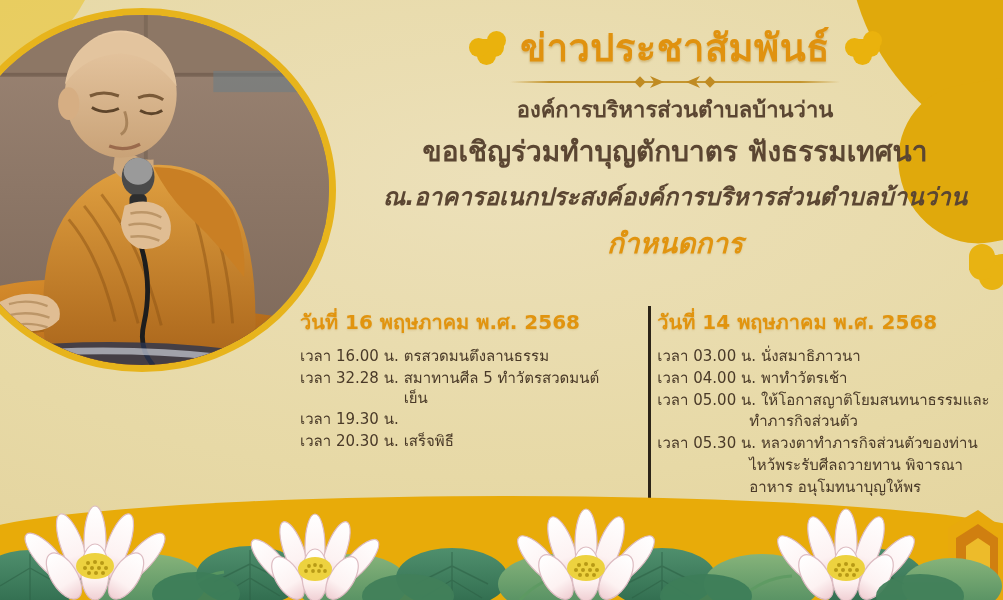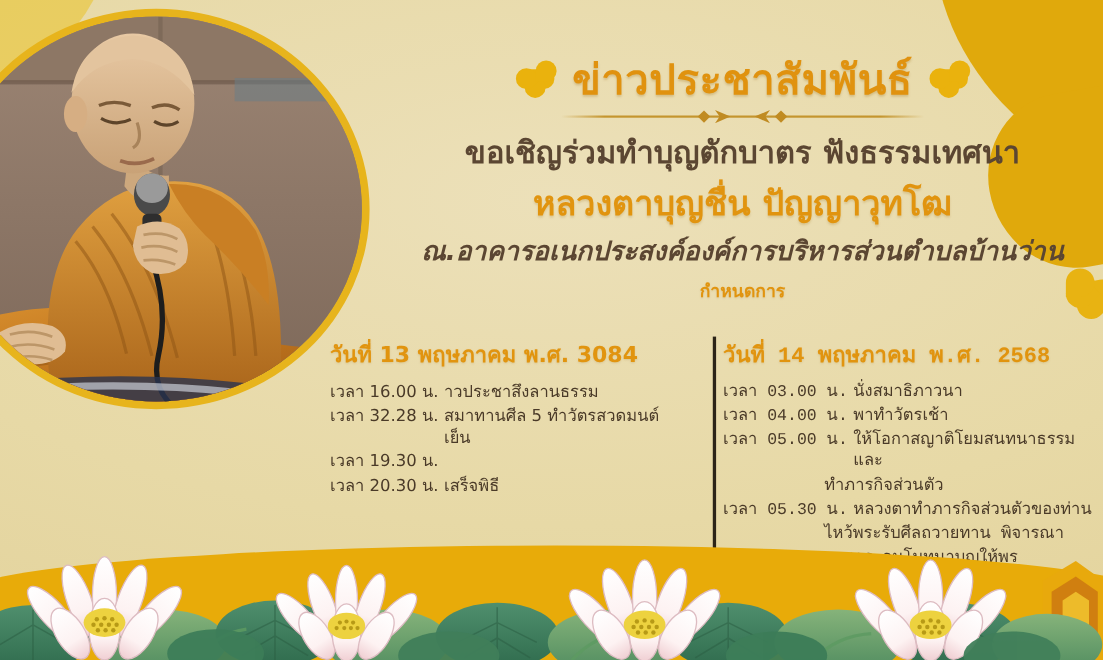--- a/index.html
+++ b/index.html
@@ -63,21 +63,21 @@
     position:absolute;inset:0;border-radius:50%;
     border:7px solid #e7b41c;
     box-sizing:border-box;
     overflow:hidden;
     background:#8e7a67;
   }
   #photo-art{position:absolute;inset:0;}
 
   
   #header{
-    position:absolute;left:350px;top:22px;width:650px;text-align:center;margin-top:24px;
+    position:absolute;left:350px;top:22px;width:650px;text-align:center;
   }
   #title-row{
     display:flex;align-items:center;justify-content:center;gap:16px;height:52px;
   }
   #main-title{
     font-size:38px;font-weight:bold;color:#e0920f;letter-spacing:.5px;
     text-shadow:0 2px 2px rgba(150,100,0,.25);
     line-height:1;
   }
   #title-underline{
@@ -104,32 +104,33 @@
     color:#5b4632;font-weight:bold;line-height:1.42;
   }
   #line-org{font-size:22px;margin-top:2px;}
   #line-invite{font-size:28px;margin-top:7px;}
   #line-monk{
     font-size:31px;font-weight:bold;color:#e1940f;margin-top:9px;line-height:1.15;
     text-shadow:0 2px 2px rgba(150,100,0,.20);
   }
   #line-place{font-size:24px;margin-top:8px;font-style:italic;}
   #line-agenda{
-    font-size:16px;font-weight:bold;color:#e1940f;margin-top:7px;
+    font-size:28px;font-weight:bold;color:#e1940f;margin-top:7px;
     text-shadow:0 1px 2px rgba(150,100,0,.18);
+    font-style:italic;
   }
 
   
   #schedule{
     position:absolute;left:300px;top:306px;width:700px;
     display:flex;
   }
   .sched-col{position:relative;}
   #col-day1{width:330px;padding-right:18px;}
-  #col-day2{width:352px;padding-left:18px;font-family:Liberation Mono, monospace;}
+  #col-day2{width:352px;padding-left:18px;}
   #col-divider{
     position:absolute;left:648px;top:306px;width:3px;height:205px;background:#2c2418;
   }
   .sched-date{
     font-size:20px;font-weight:bold;color:#e1940f;margin-bottom:9px;
     text-shadow:0 1px 2px rgba(150,100,0,.18);
   }
   .sched-item{
     font-size:15px;color:#4a3a28;line-height:1.32;margin-bottom:2px;
     display:flex;
@@ -270,44 +271,44 @@
     </div>
 
     <div id="title-underline">
       <span class="bar"></span>
       <span class="dot l"></span>
       <span class="cap l"></span>
       <span class="cap r"></span>
       <span class="dot r"></span>
     </div>
 
+    <div class="hline" id="line-org">องค์การบริหารส่วนตำบลบ้านว่าน</div>
     <div class="hline" id="line-invite">ขอเชิญร่วมทำบุญตักบาตร ฟังธรรมเทศนา</div>
-    <div id="line-monk">หลวงตาบุญชื่น ปัญญาวุทโฒ</div>
     <div class="hline" id="line-place">ณ.อาคารอเนกประสงค์องค์การบริหารส่วนตำบลบ้านว่าน</div>
     <div id="line-agenda">กำหนดการ</div>
   </div>
 
   <span class="quatrefoil" id="orn-edge-right">
     <u></u>
       <i></i>
       <i></i>
       <i></i>
       <i></i>
   </span>
 
   <div id="col-divider"></div>
 
   <div id="schedule">
 
     <div class="sched-col" id="col-day1">
-      <div class="sched-date">วันที่ 13 พฤษภาคม พ.ศ. 3084</div>
+      <div class="sched-date">วันที่ 16 พฤษภาคม พ.ศ. 2568</div>
       <div id="items-day1">
           <div class="sched-item">
             <span class="sched-time">เวลา 16.00 น.</span>
-            <span class="sched-desc">าวประชาสึงลานธรรม</span>
+            <span class="sched-desc">ตรสวดมนตึงลานธรรม</span>
           </div>
           <div class="sched-item">
             <span class="sched-time">เวลา 32.28 น.</span>
             <span class="sched-desc">สมาทานศีล 5 ทำวัตรสวดมนต์เย็น</span>
           </div>
           <div class="sched-item">
             <span class="sched-time">เวลา 19.30 น.</span>
           </div>
           <div class="sched-item">
             <span class="sched-time">เวลา 20.30 น.</span>

